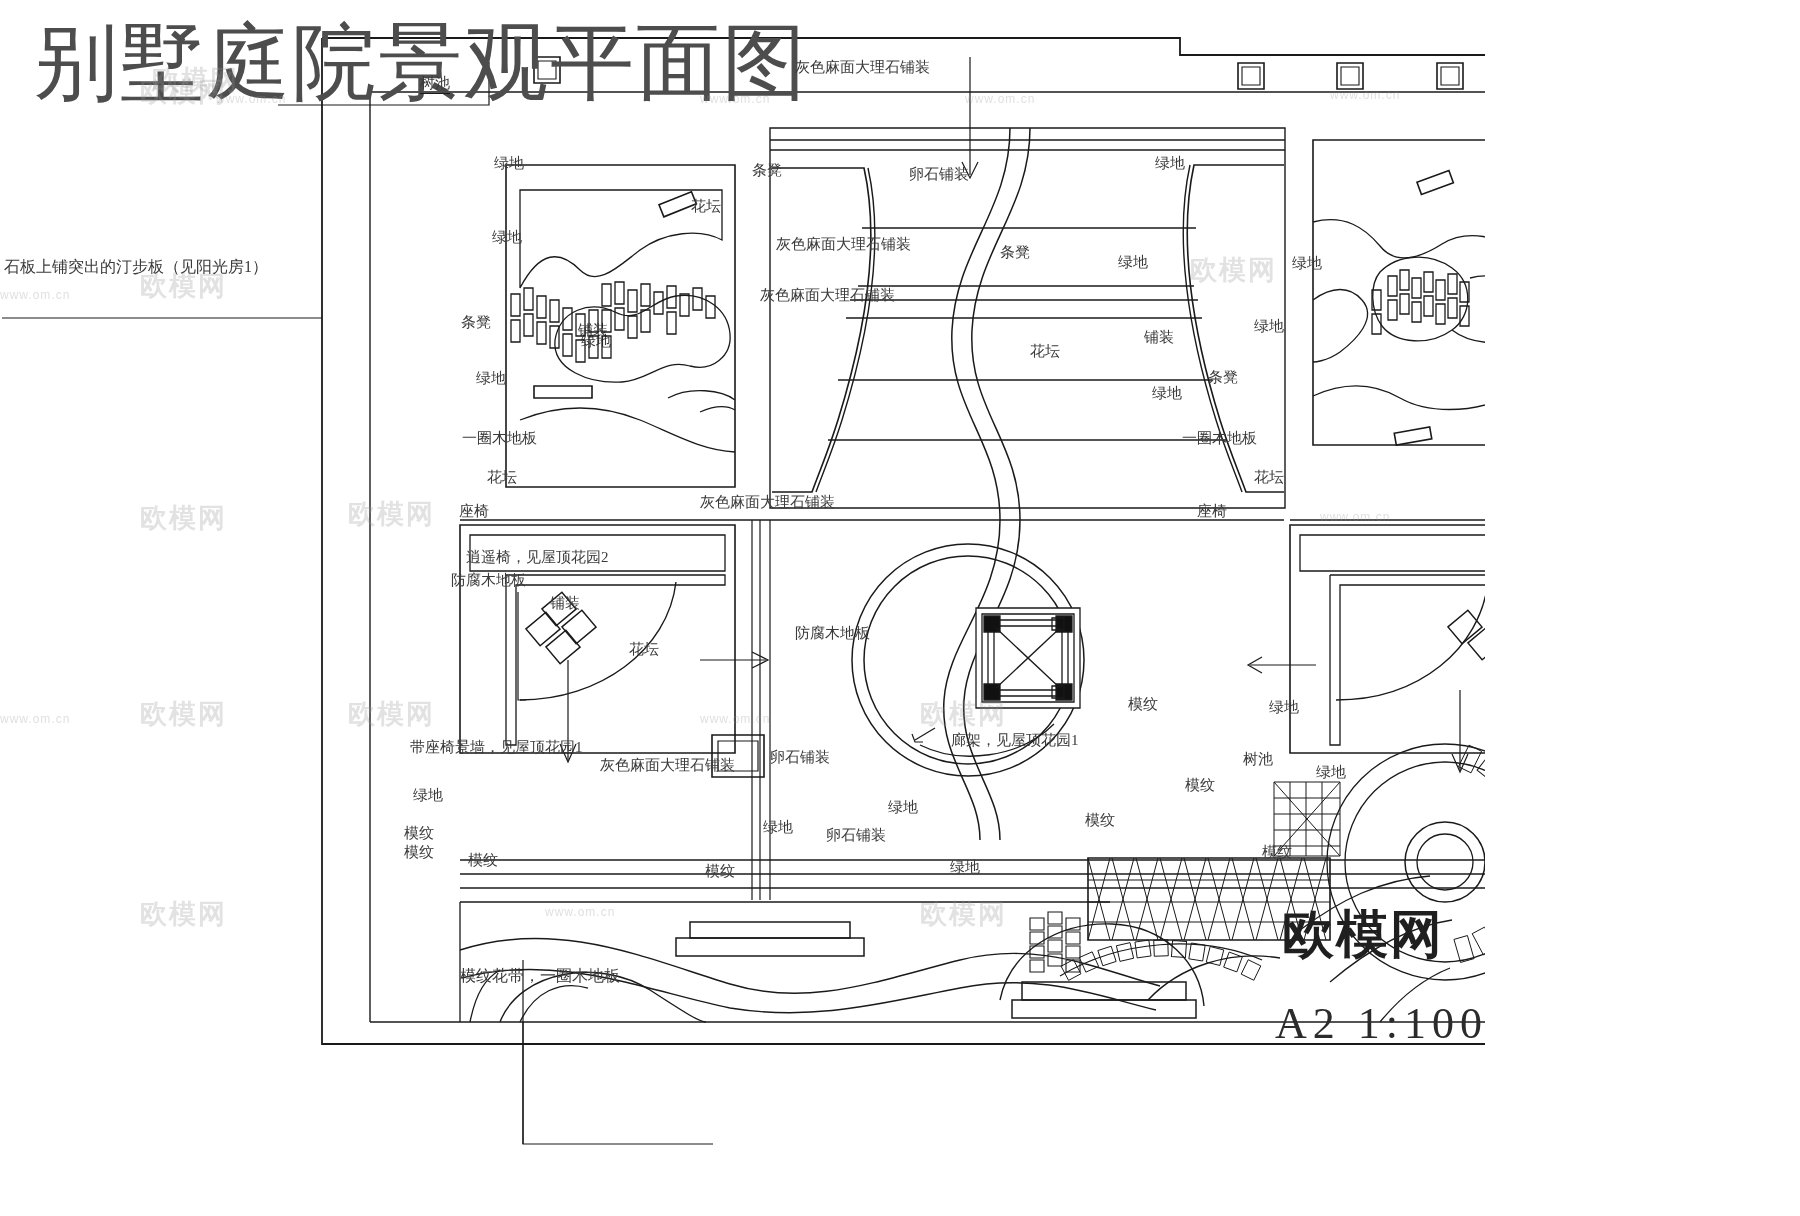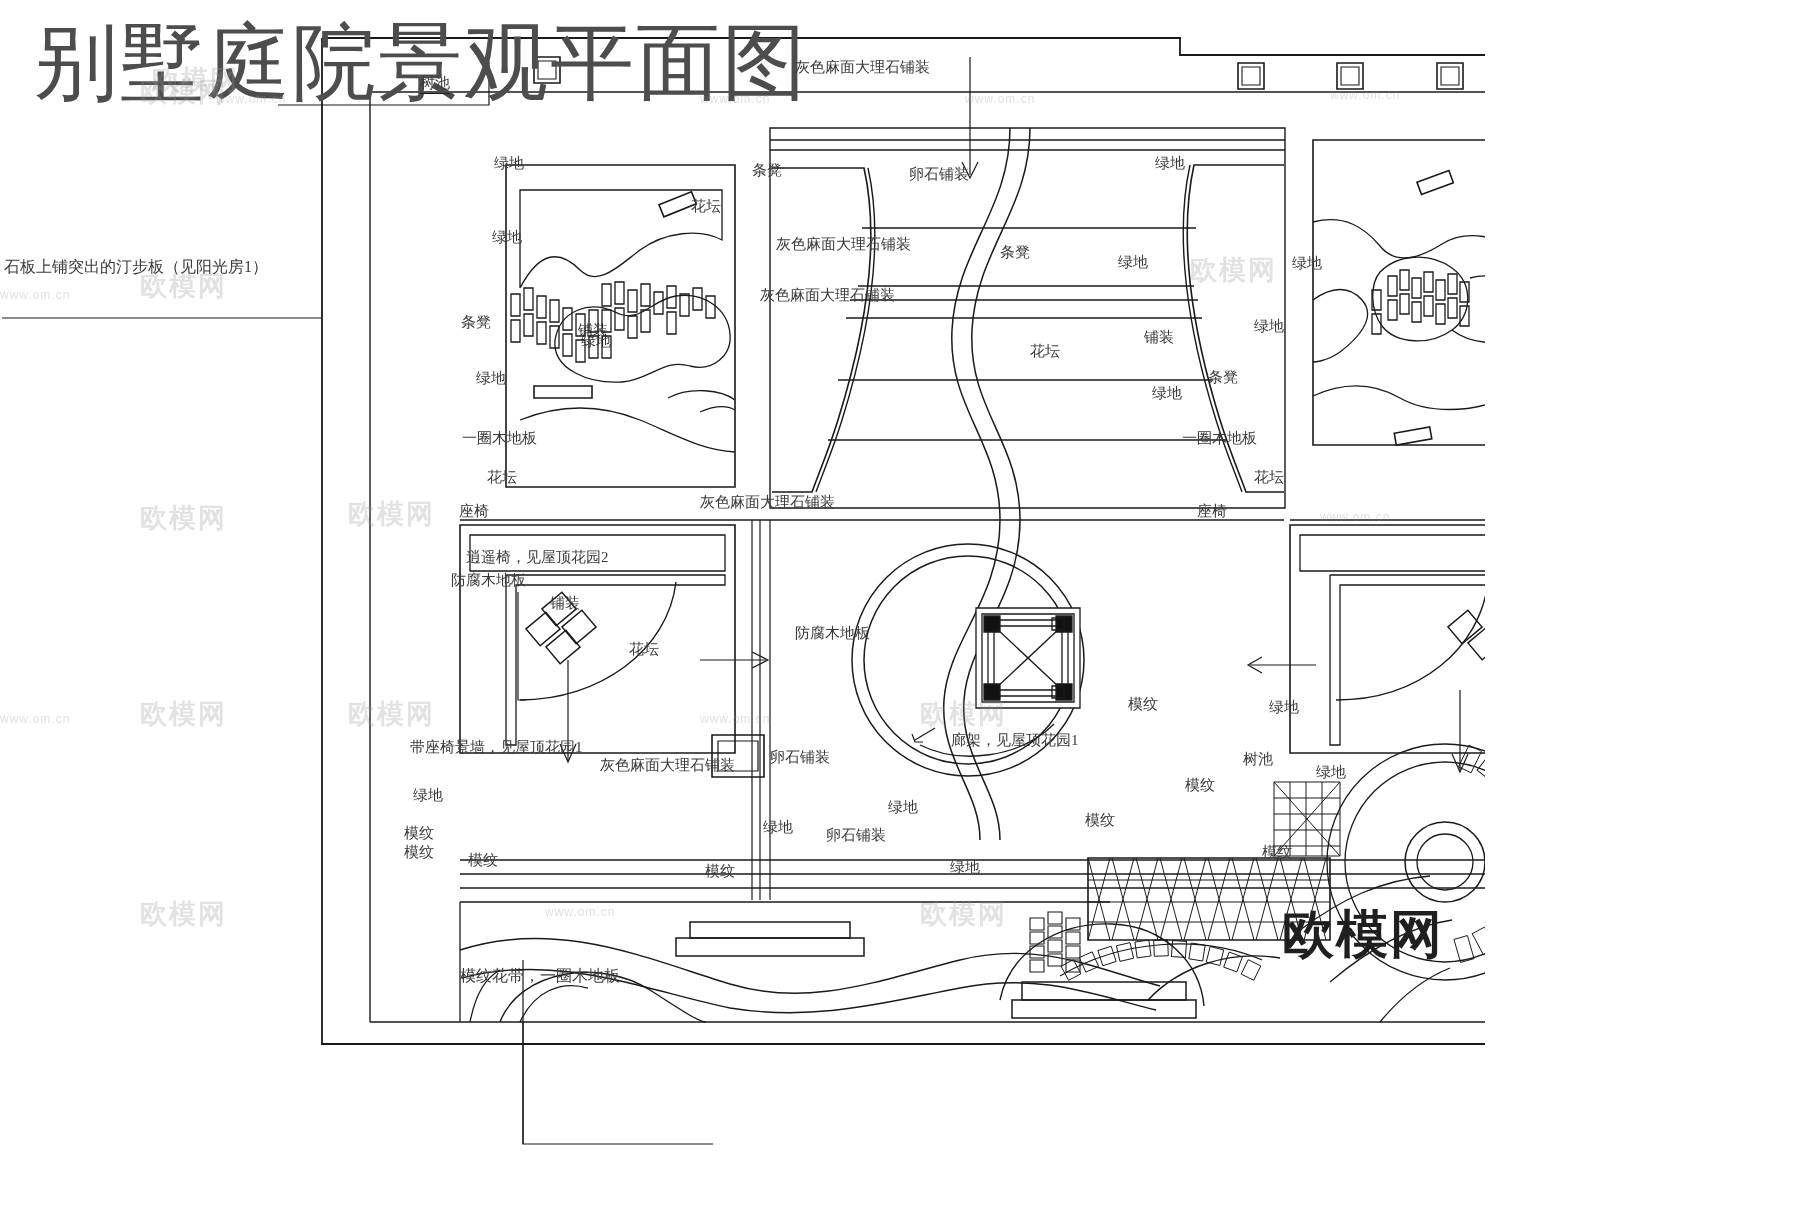--- a/index.html
+++ b/index.html
@@ -393,20 +393,21 @@
   <div class="lbl" style="left:413px; top:788px;">绿地</div>
   <div class="lbl" style="left:404px; top:826px;">模纹</div>
   <div class="lbl" style="left:404px; top:845px;">模纹</div>
   <div class="lbl" style="left:468px; top:853px;">模纹</div>
   <div class="lbl" style="left:705px; top:864px;">模纹</div>
   <div class="lbl" style="left:763px; top:820px;">绿地</div>
   <div class="lbl" style="left:888px; top:800px;">绿地</div>
   <div class="lbl" style="left:950px; top:860px;">绿地</div>
   <div class="lbl" style="left:826px; top:828px;">卵石铺装</div>
 
+  <div class="titleblock" style="left:1275px; top:998px;">A2  1:100</div>
   <div class="wm-big" style="left:1282px; top:900px;">欧模网</div>
 
   <div class="wm" style="left:216px; top:92px;">www.om.cn</div>
   <div class="wm" style="left:700px; top:92px;">www.om.cn</div>
   <div class="wm" style="left:965px; top:92px;">www.om.cn</div>
   <div class="wm" style="left:1330px; top:88px;">www.om.cn</div>
   <div class="wm" style="left:1520px; top:262px;">www.om.cn</div>
   <div class="wm" style="left:0px; top:288px;">www.om.cn</div>
   <div class="wm" style="left:1320px; top:510px;">www.om.cn</div>
   <div class="wm" style="left:700px; top:712px;">www.om.cn</div>

